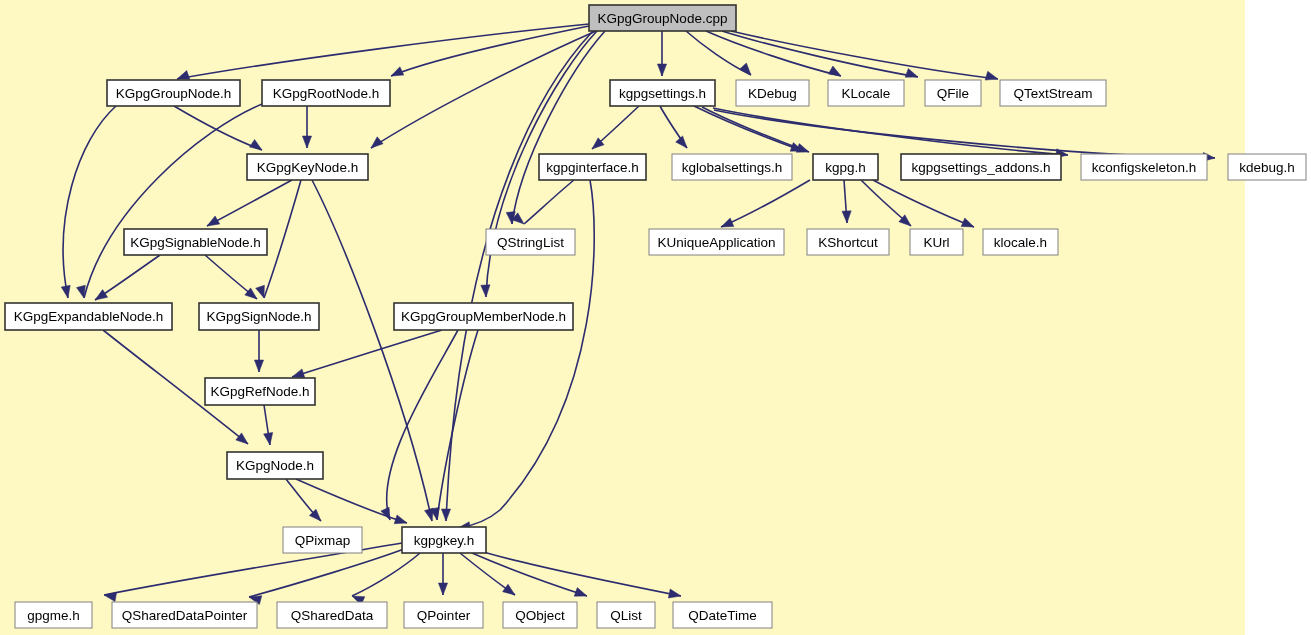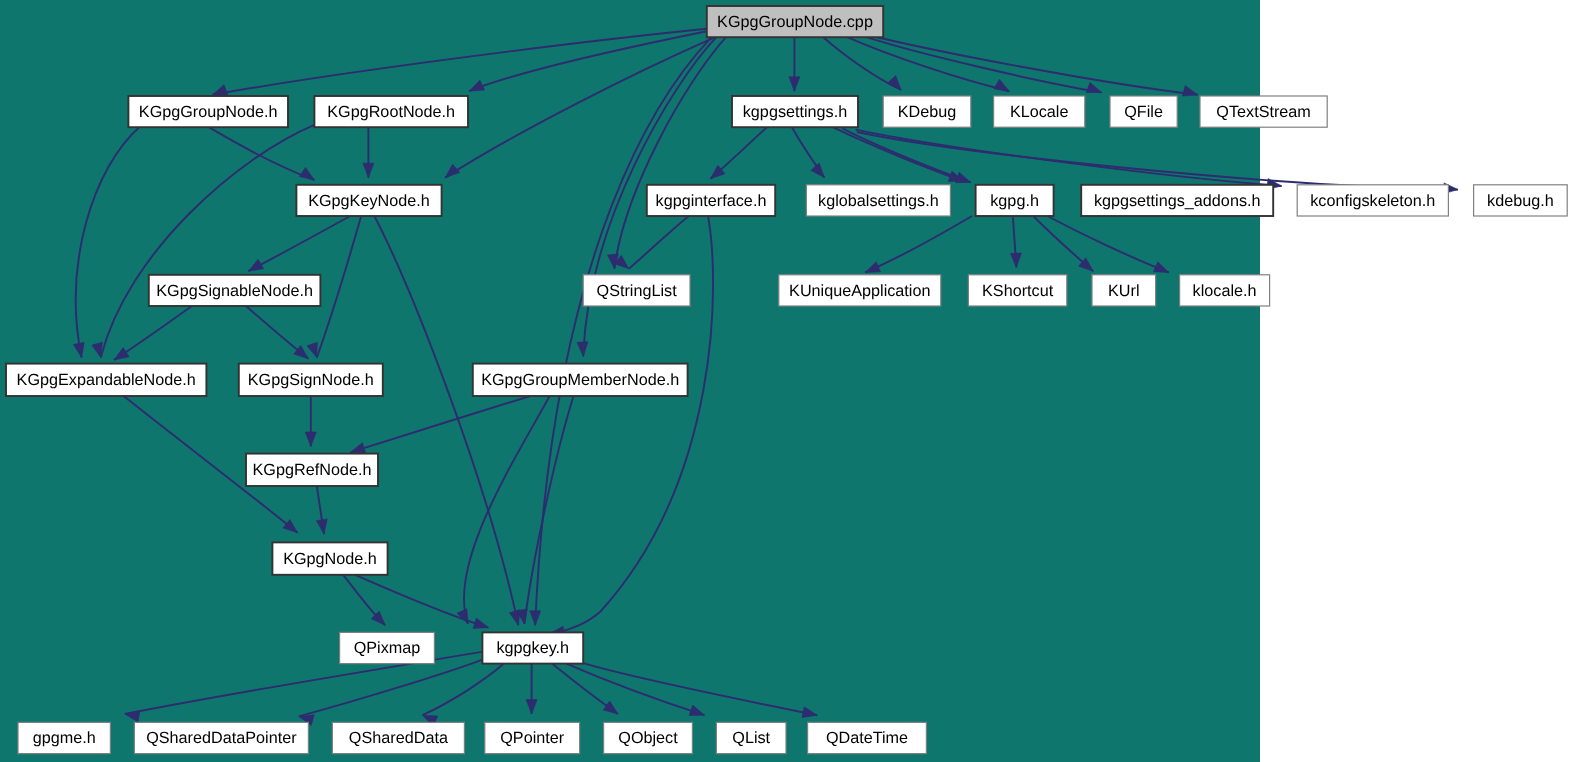--- a/index.html
+++ b/index.html
@@ -2,23 +2,23 @@
 <html><head>
 <meta charset="utf-8">
 <style>
   html, body {
     margin: 0;
     padding: 0;
     background: #ffffff;
   }
   #canvas {
     position: relative;
-    width: 1050px;
+    width: 1245px;
     height: 635px;
-    background: #0f766e;
+    background: #fef9c3;
     font-family: "Liberation Sans", sans-serif;
   }
   #graph {
     position: absolute;
     left: 0;
     top: 0;
     width: 1311px;
     height: 635px;
   }
   .edge {

